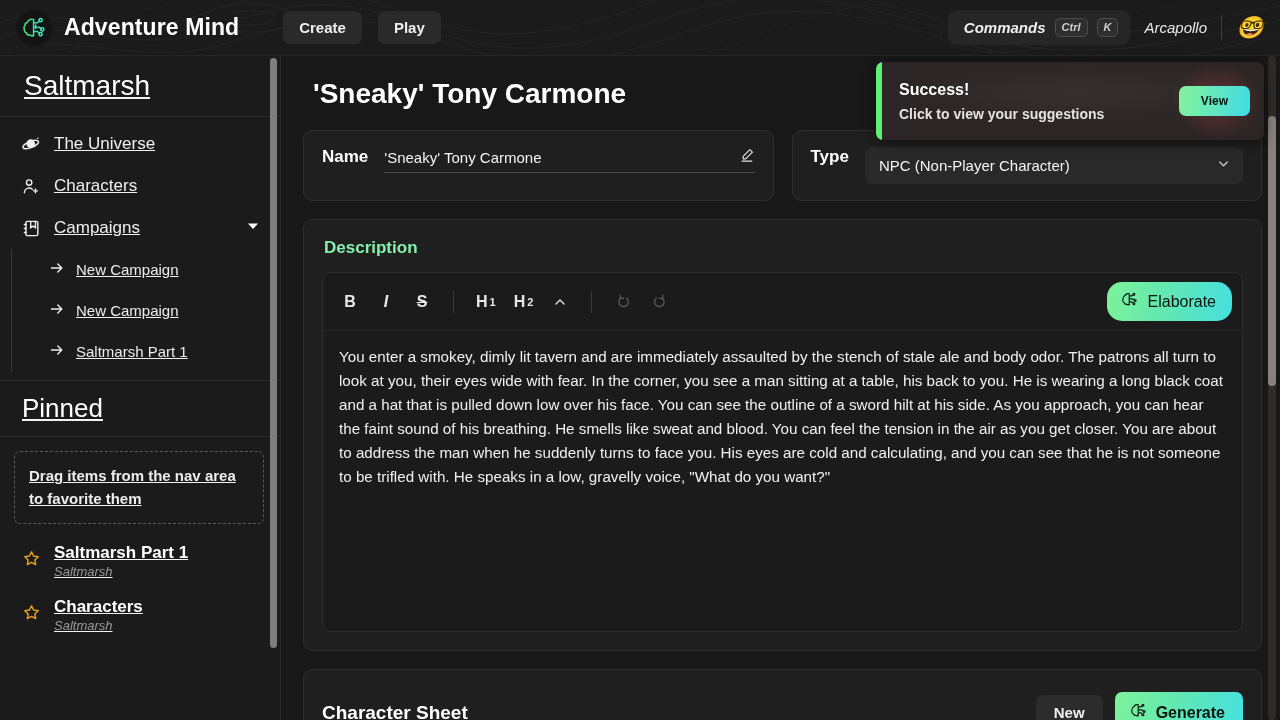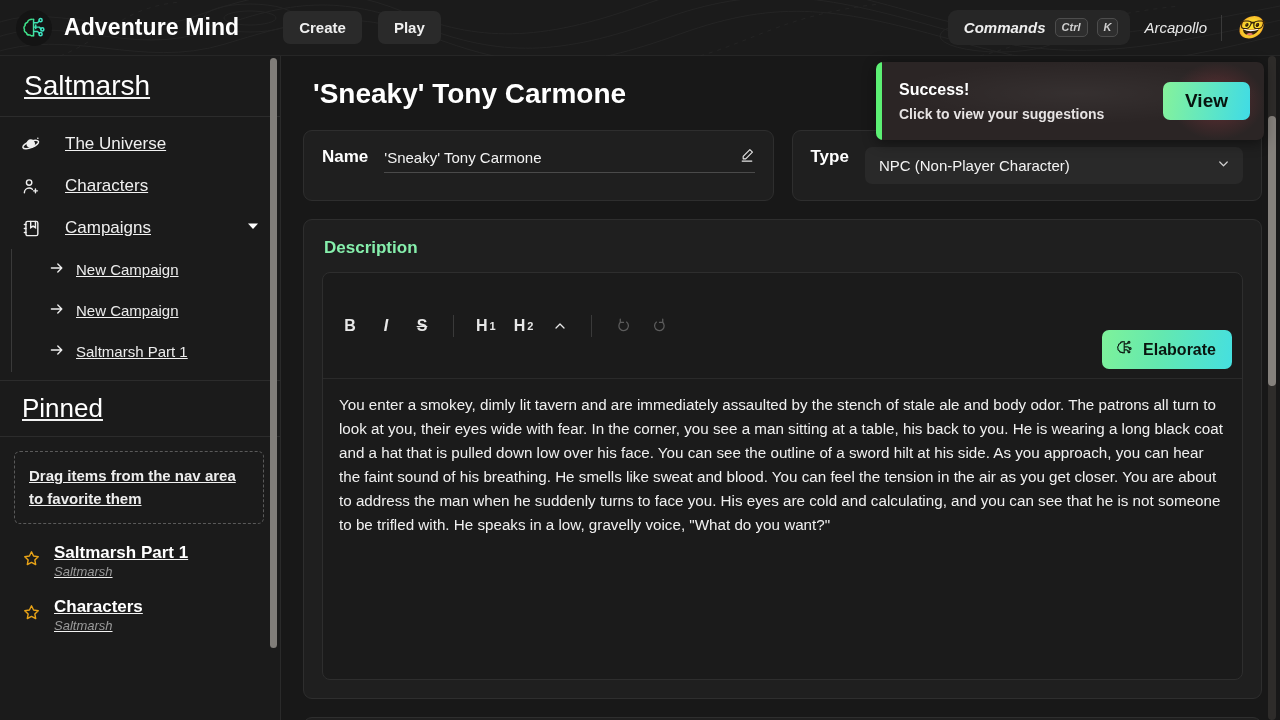--- a/index.html
+++ b/index.html
@@ -72,21 +72,21 @@
     text-decoration: underline;
   }
   .sb-scroll { padding: 0 0 10px 0; height: 100%; }
   .sb-title {
     font-size: 28px; font-weight: 400; color: #fff;
     padding: 14px 22px 14px 24px;
     border-bottom: 1px solid #2c2c2c;
   }
   .sb-section { padding: 6px 0 0 0; }
   .nav-item {
-    display: flex; align-items: center; gap: 23px;
+    display: flex; align-items: center; gap: 12px;
     padding: 11px 20px 11px 20px;
     font-size: 17px; color: #f0f0f0; cursor: pointer;
   }
   .nav-item .ico { width: 22px; display: flex; align-items: center; justify-content: center; flex: 0 0 22px; }
   .nav-item .caret { margin-left: auto; }
   .sub-wrap {
     margin-left: 11px; border-left: 1px solid #3a3a3a;
     padding-left: 14px;
   }
   .sub-item {
@@ -173,23 +173,23 @@
   }
   .tb-btn.it { font-style: italic; }
   .tb-btn.st { text-decoration: line-through; }
   .tb-btn sub { font-size: 11px; font-weight: 700; }
   .tb-btn.dim { color: #5c5c5c; }
   .tb-sep { width: 1px; height: 22px; background: #3a3a3a; margin: 0 12px; }
   .tb-spacer { flex: 1 1 auto; }
   .elaborate-btn {
     display: flex; align-items: center; gap: 9px;
     background: linear-gradient(100deg, #7ef29a 0%, #63e8b0 45%, #45dfe0 100%);
-    color: #09150f; border: none; border-radius: 7px;
+    color: #09150f; border: none; border-radius: 15px;
     padding: 8px 16px 8px 13px; cursor: pointer;
-    font-family: inherit; font-size: 16px; font-weight: 700; margin-top: 48px;
+    font-family: inherit; font-size: 16px; font-weight: 400;
   }
   .editor-body {
     padding: 14px 16px 18px 16px;
     min-height: 300px;
   }
   .editor-body p {
     font-size: 15.2px; line-height: 24px; color: #f0f0f0;
   }
 
   .sheet-head { display: flex; align-items: center; padding-top: 6px; }
@@ -237,21 +237,21 @@
   }
   .toast-accent { width: 6px; align-self: stretch; background: #5cf074; flex: 0 0 6px; z-index:2; }
   .toast-text { padding: 0 0 0 17px; display: flex; flex-direction: column; gap: 7px; z-index: 2; }
   .toast-title { font-size: 16px; font-weight: 700; color: #fff; }
   .toast-sub { font-size: 14px; font-weight: 700; color: #e6e3e3; }
   .toast-btn {
     margin-left: auto; margin-right: 14px; z-index: 2;
     background: linear-gradient(100deg, #86f29a 0%, #5fe6c4 55%, #3fdbe6 100%);
     color: #07140f; border: none; border-radius: 7px;
     padding: 8px 22px; cursor: pointer;
-    font-family: inherit; font-size: 19px; font-weight: 700;
+    font-family: inherit; font-size: 12px; font-weight: 700;
   }
 </style>
 </head>
 <body>
 
 <div id="app">
 
   <div class="header">
     <svg class="topo" viewBox="0 0 1280 56" preserveAspectRatio="none">
       <g fill="none" stroke="#2c2c2c" stroke-width="1">

